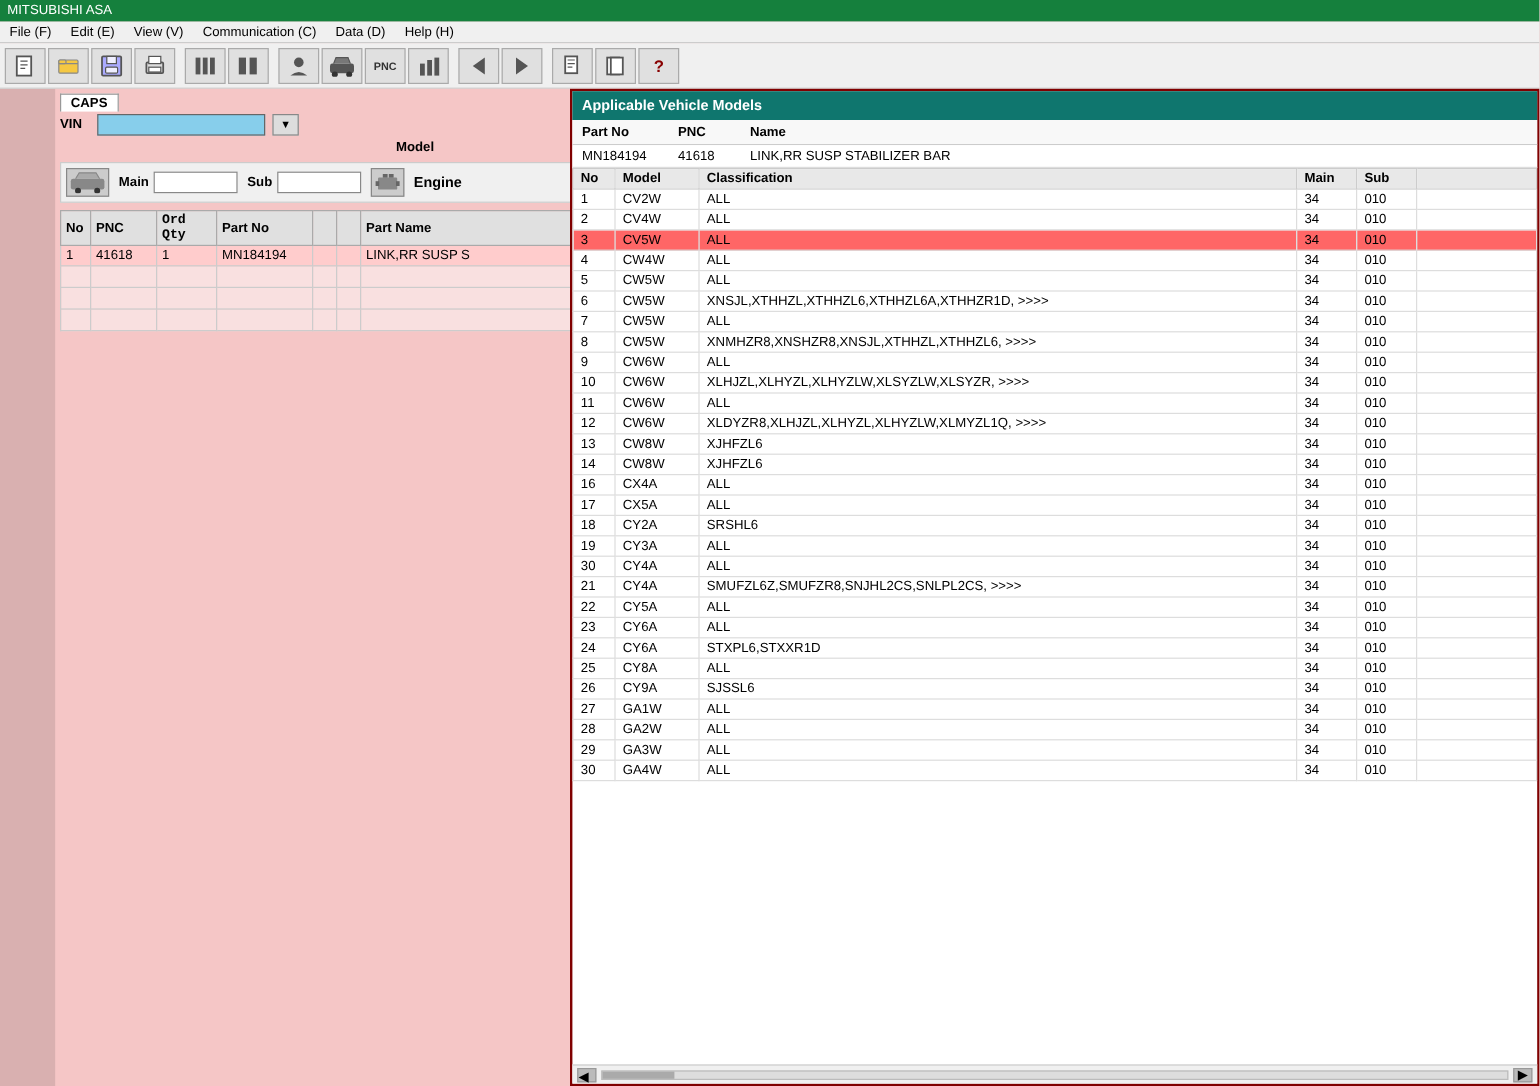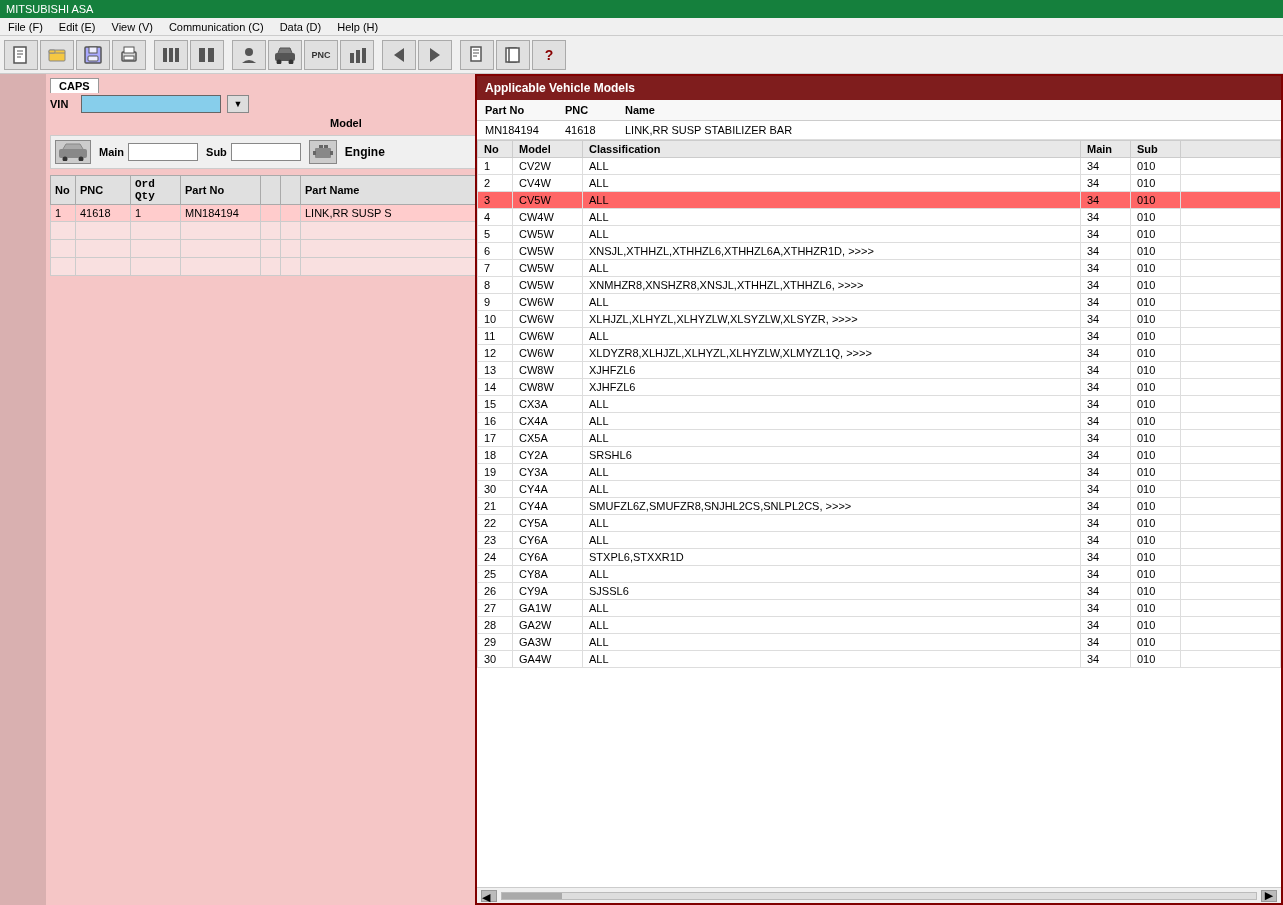--- a/index.html
+++ b/index.html
@@ -205,21 +205,21 @@
       left: 475px;
       top: 0;
       width: calc(1283px - 475px);
       height: 100%;
       background: white;
       border: 2px solid #800000;
       display: flex;
       flex-direction: column;
     }
     .dialog-title-bar {
-      background: #7f1d1d;
+      background: #0f766e;
       color: white;
       padding: 4px 8px;
       font-size: 12px;
       font-weight: bold;
       height: 24px;
       display: flex;
       align-items: center;
     }
 
     
@@ -616,28 +616,20 @@
   </tr>
             <tr>
     <td>14</td>
     <td>CW8W</td>
     <td>XJHFZL6</td>
     <td>34</td>
     <td>010</td>
     <td></td>
   </tr>
             <tr>
-    <td>15</td>
-    <td>CX3A</td>
-    <td>ALL</td>
-    <td>34</td>
-    <td>010</td>
-    <td></td>
-  </tr>
-            <tr>
     <td>16</td>
     <td>CX4A</td>
     <td>ALL</td>
     <td>34</td>
     <td>010</td>
     <td></td>
   </tr>
             <tr>
     <td>17</td>
     <td>CX5A</td>

